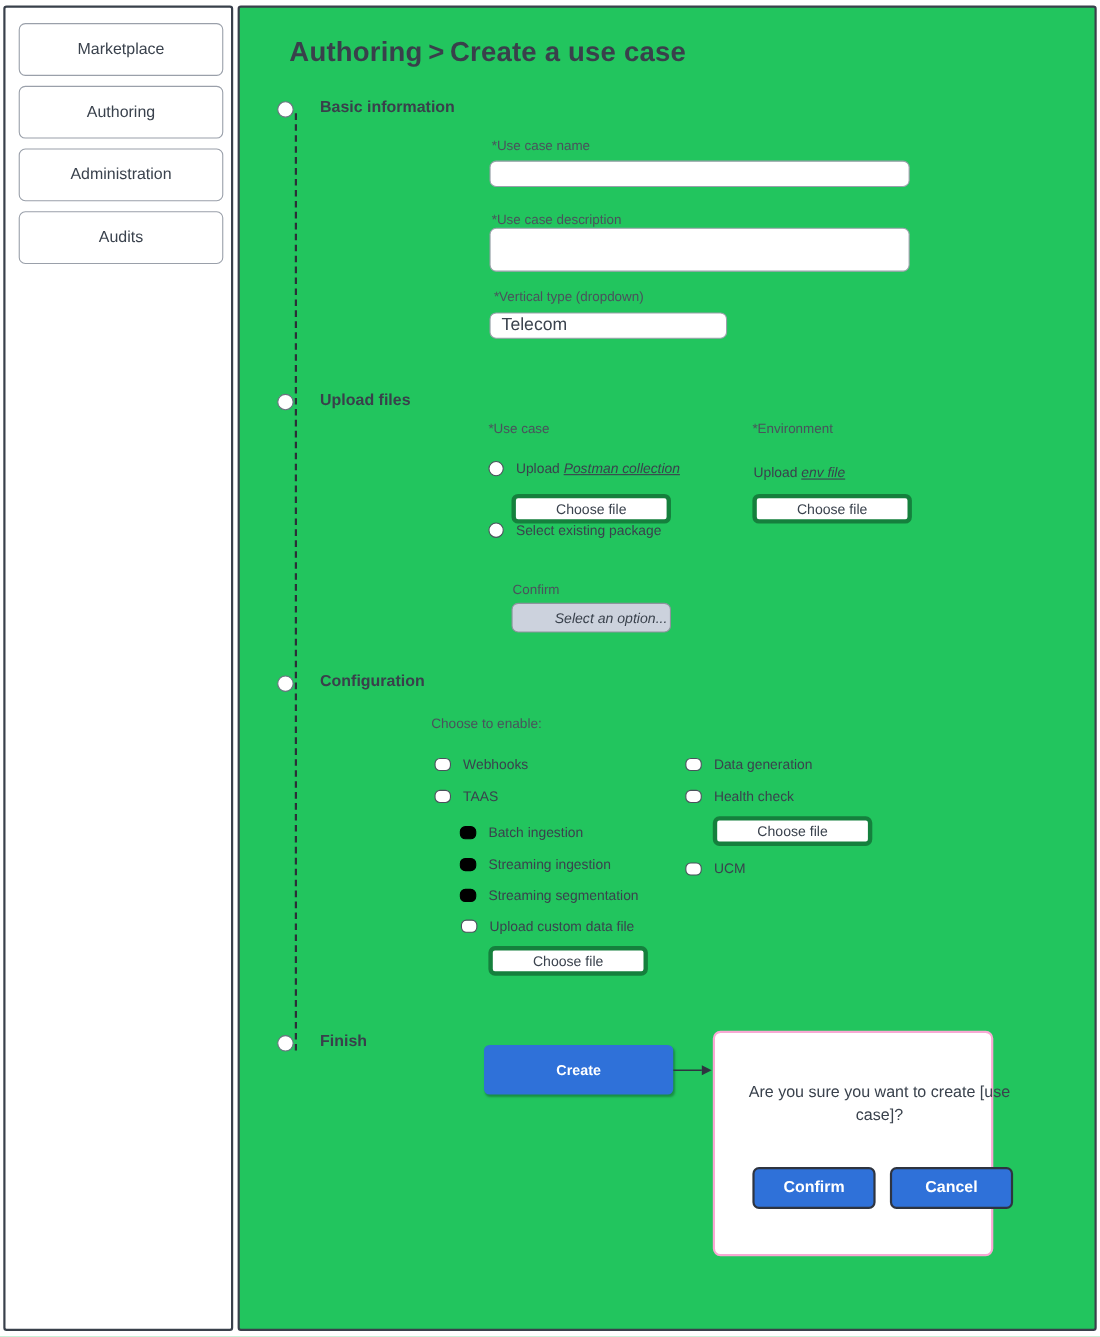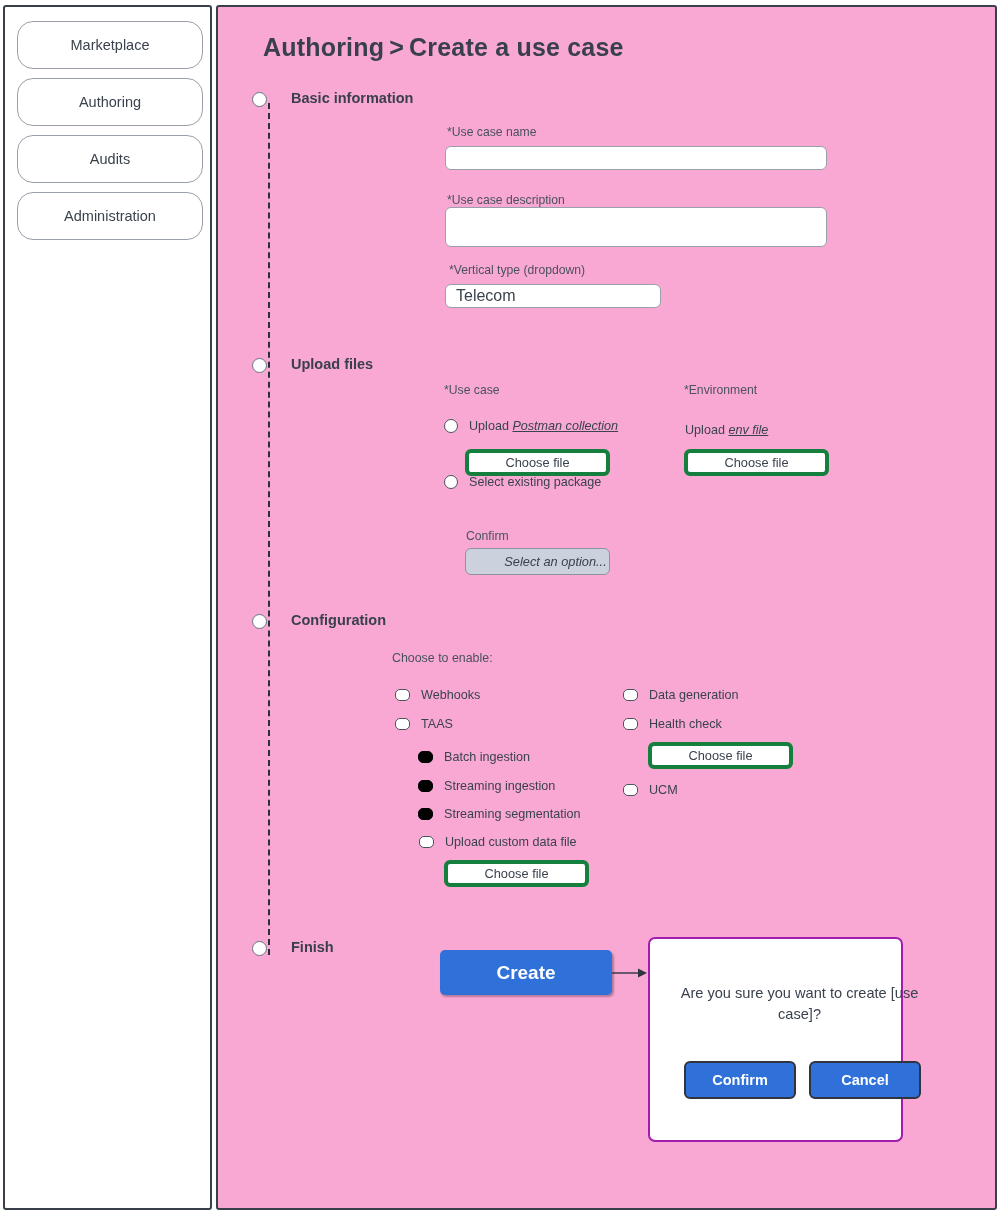--- a/index.html
+++ b/index.html
@@ -30,34 +30,34 @@
     border-radius: 3px;
     background: #fff;
     box-sizing: border-box;
   }
   .content-panel {
     position: absolute;
     left: 216px; top: 5px;
     width: 781px; height: 1205px;
     border: 2px solid #39404b;
     border-radius: 3px;
-    background: #f9a8d4;
+    background: #22c55e;
     box-sizing: border-box;
   }
 
   
   .nav-list {
     position: absolute;
     left: 12px; top: 14px;
     width: 186px;
   }
   .nav-item {
     height: 48px;
     border: 1px solid #9aa0aa;
-    border-radius: 16px;
+    border-radius: 6px;
     background: #fff;
     display: flex;
     align-items: center;
     justify-content: center;
     font-size: 14.5px;
     color: #3a424d;
     margin-bottom: 9px;
     cursor: pointer;
     box-sizing: border-box;
   }
@@ -209,35 +209,35 @@
   
   .create-btn {
     position: absolute;
     left: 222px; top: 943px;
     width: 172px; height: 45px;
     background: #2f71d9;
     border: none;
     border-radius: 5px;
     color: #ffffff;
     font-family: "Liberation Sans", sans-serif;
-    font-size: 19px;
+    font-size: 13px;
     font-weight: bold;
     cursor: pointer;
     box-shadow: 1.5px 2px 2px rgba(0,0,0,0.28);
   }
   .flow-arrow {
     position: absolute;
     left: 394px; top: 958px;
     width: 36px; height: 16px;
   }
   .confirm-modal {
     position: absolute;
     left: 430px; top: 930px;
     width: 255px; height: 205px;
-    border: 2px solid #a21caf;
+    border: 2px solid #f9a8d4;
     border-radius: 7px;
     background: #fff;
     box-sizing: border-box;
   }
   .modal-message {
     position: absolute;
     left: 22px; top: 44px;
     width: 255px;
     text-align: center;
     font-size: 14.6px;
@@ -270,24 +270,24 @@
 
   <div class="sidebar-panel">
     <div class="nav-list">
       <div class="nav-item">
         <span>Marketplace</span>
       </div>
       <div class="nav-item">
         <span>Authoring</span>
       </div>
       <div class="nav-item">
-        <span>Audits</span>
+        <span>Administration</span>
       </div>
       <div class="nav-item">
-        <span>Administration</span>
+        <span>Audits</span>
       </div>
     </div>
   </div>
 
   <div class="content-panel">
 
     <div class="page-title">
       <span>Authoring</span><span class="sep">&gt;</span><span>Create a use case</span>
     </div>
 

